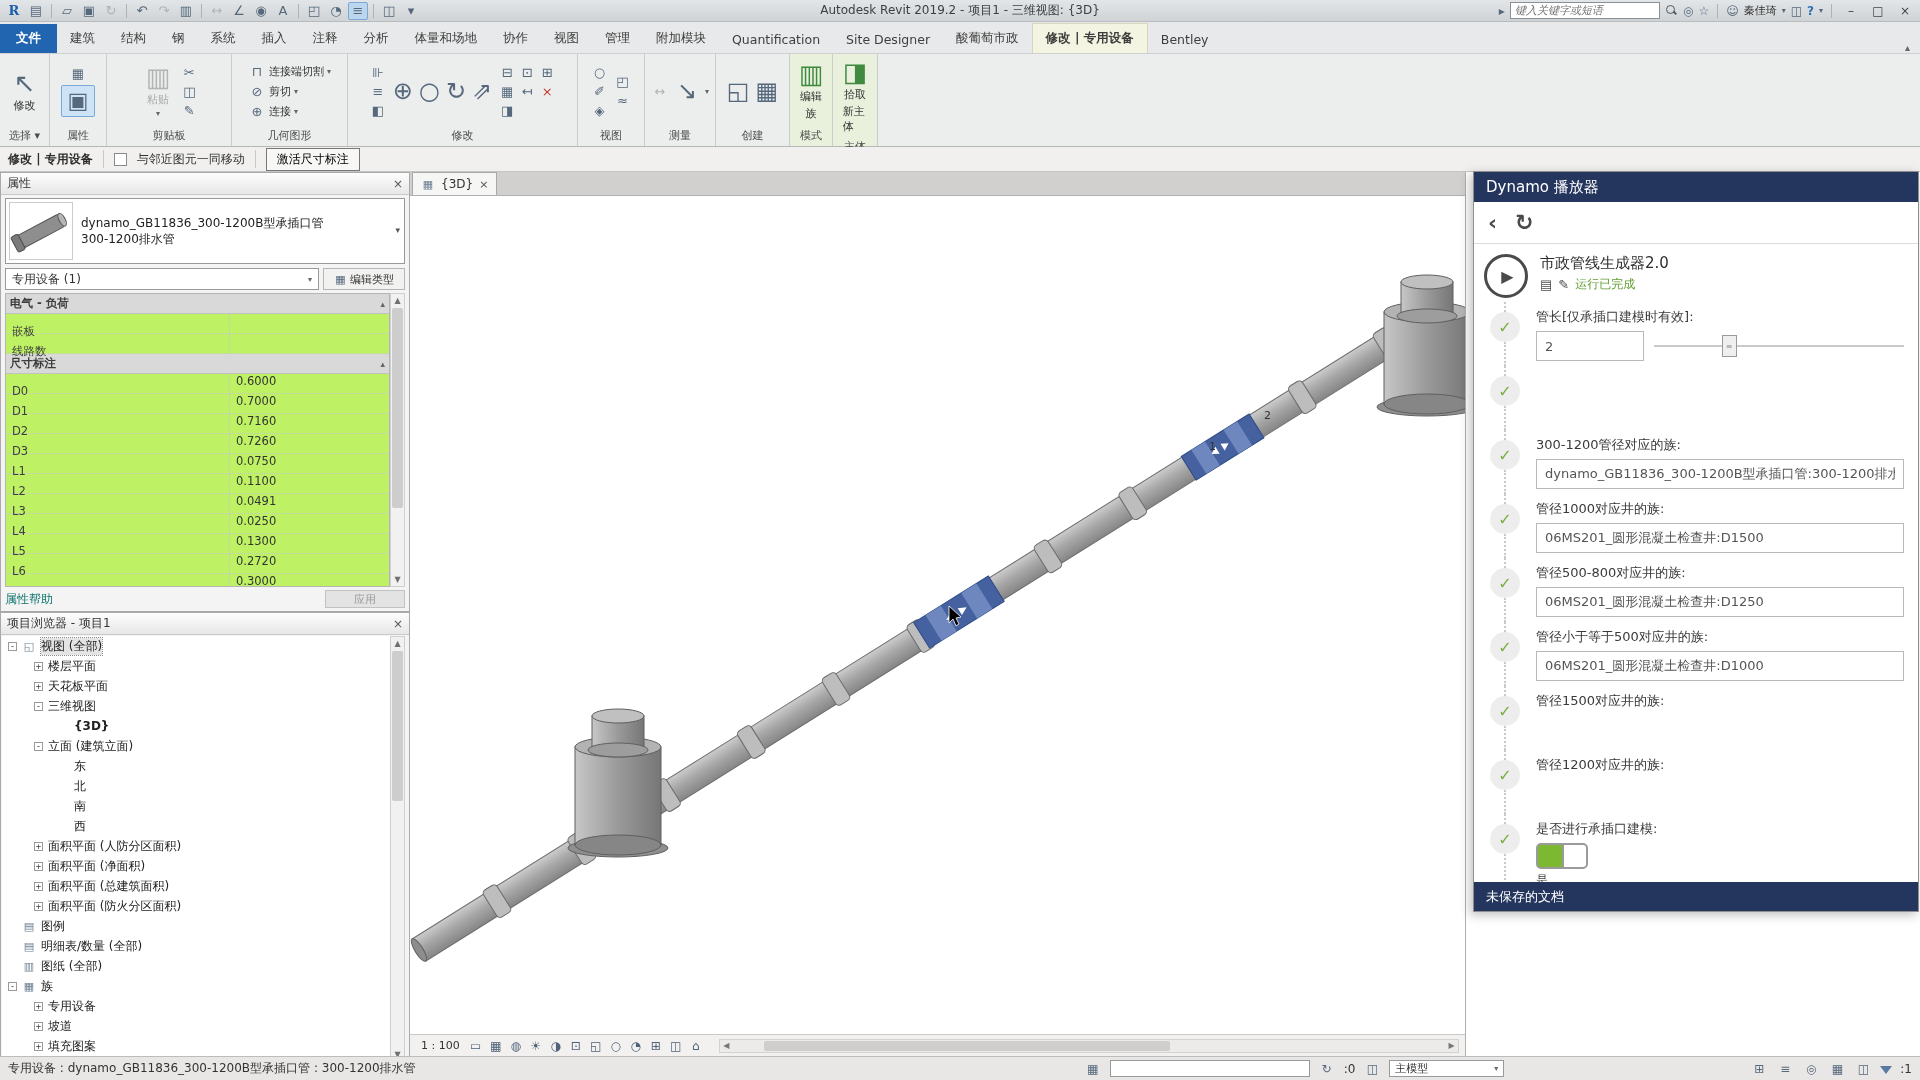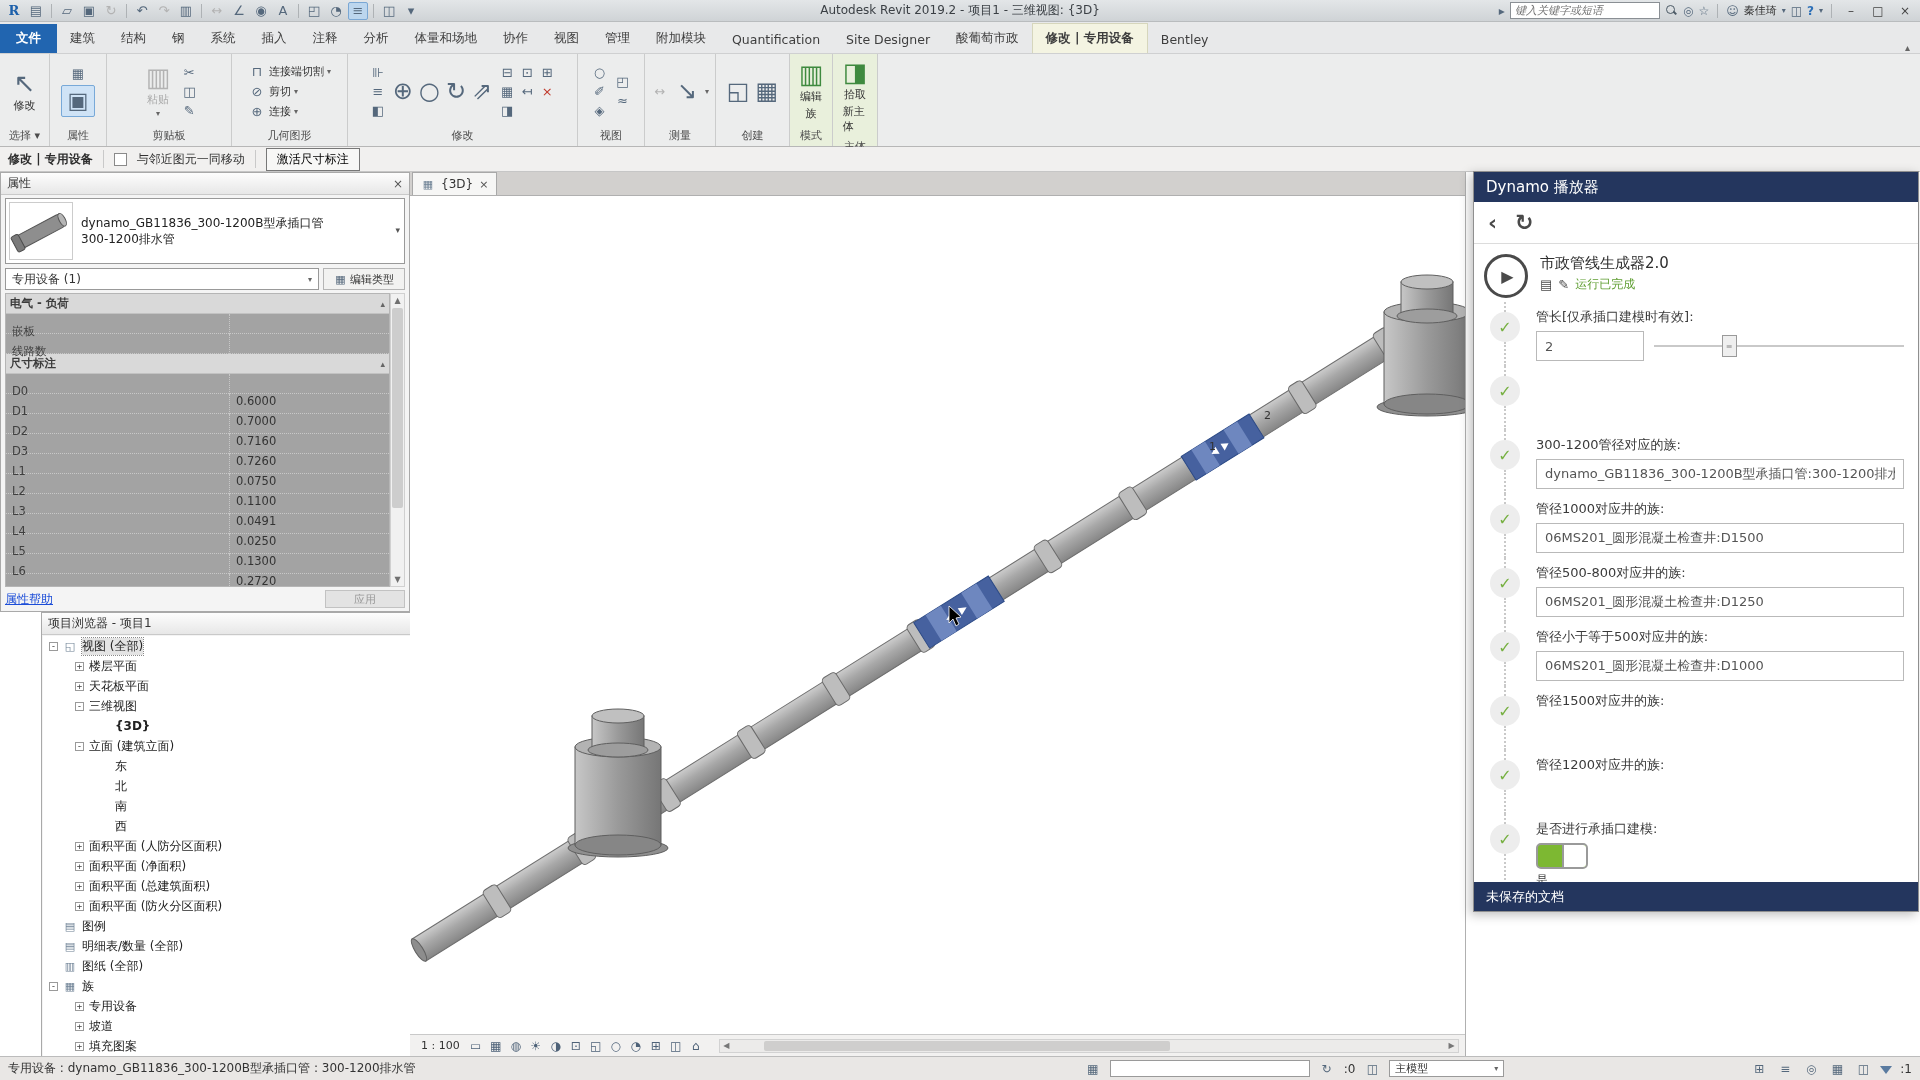--- a/index.html
+++ b/index.html
@@ -57,31 +57,31 @@
   .pal-x{margin-left:auto;font-size:12px;color:#555;}
   .typesel{margin:3px 4px 0;background:#fff;border:1px solid #999;height:66px;display:flex;align-items:center;padding:3px;gap:8px;position:relative;}
   .thumb{width:64px;height:58px;border:1px solid #ccc;background:#fff;position:relative;overflow:hidden;}
   .thumb svg{position:absolute;left:0;top:0;}
   .tname{font-size:12px;color:#222;line-height:16px;}
   .tsel-arrow{position:absolute;right:4px;top:26px;font-size:9px;color:#555;}
   .catrow{margin:4px 4px 2px;display:flex;gap:4px;}
   .combo{flex:1;height:22px;border:1px solid #999;background:#fff;display:flex;align-items:center;padding:8px 6px;font-size:12px;}
   .combo .drop{margin-left:auto;}
   .edittype{width:82px;height:22px;border:1px solid #b5b5b5;background:#f2f2f1;display:flex;align-items:center;justify-content:center;gap:3px;font-size:11px;}
-  .ptable{position:absolute;left:4px;right:19px;top:120px;bottom:24px;background:#a3a3a3;border:1px solid #b5b5b5;overflow:hidden;}
+  .ptable{position:absolute;left:4px;right:19px;top:120px;bottom:24px;background:#bef264;border:1px solid #b5b5b5;overflow:hidden;}
   .psec{height:20px;background:#d9d9d9;border-bottom:1px solid #c2c2c2;display:flex;align-items:center;padding:0 4px;font-weight:bold;font-size:11.5px;color:#3c3c3c;}
   .psec .drop{margin-left:auto;font-size:9px;}
   .prow{height:20px;display:flex;border-bottom:1px dotted #c8c8c8;font-size:11.5px;}
   .pl{width:224px;border-right:1px dotted #c8c8c8;padding:10px 6px;color:#3e3e3e;}
-  .pv{flex:1;padding:20px 6px;color:#333;}
+  .pv{flex:1;padding:0 6px;color:#333;}
   .vscroll{position:absolute;top:120px;bottom:24px;right:4px;width:15px;background:#f1f1f1;border:1px solid #d0d0d0;}
   .vs-arrow{height:13px;display:flex;align-items:center;justify-content:center;font-size:8px;color:#707070;}
   .vs-thumb{position:absolute;left:1px;right:1px;background:#cdcdcd;border-radius:2px;}
   .helprow{position:absolute;left:4px;right:4px;bottom:2px;height:20px;display:flex;align-items:center;}
-  .phelp{color:#1d4ed8;text-decoration:underline;font-size:12px;}
+  .phelp{color:#0f766e;font-size:12px;}
   .papply{margin-left:auto;width:80px;height:18px;background:#e3e3e3;border:1px solid #c2c2c2;color:#9a9a9a;font-size:11px;display:flex;align-items:center;justify-content:center;}
   
   .tree{position:absolute;left:1px;right:19px;top:23px;bottom:1px;background:#fff;overflow:hidden;}
   .ti{height:20px;display:flex;align-items:center;gap:5px;font-size:12px;color:#222;white-space:nowrap;}
   .exp{width:9px;height:9px;border:1px solid #9a9a9a;background:#fff;font-size:9px;line-height:7px;text-align:center;color:#444;flex:0 0 9px;font-family:"DejaVu Sans Mono",monospace;}
   .exp:empty{visibility:hidden;}
   .tic{width:14px;text-align:center;font-size:11px;color:#6b7f93;flex:0 0 14px;}
   .ti.bold .tl{font-weight:bold;}
   .ti.sel .tl{background:#e4e4e4;outline:1px dotted #8a8a8a;}
   
@@ -442,21 +442,21 @@
       <div class="vs-arrow">▲</div>
       <div class="vs-thumb" style="top:14px;height:200px;"></div>
       <div class="vs-arrow" style="position:absolute;bottom:0;left:0;right:0;">▼</div>
     </div>
     <div class="helprow">
       <span class="phelp">属性帮助</span>
       <span class="papply">应用</span>
     </div>
   </div>
 
-  <div class="palette" style="top:440px;height:452px;margin-left:41px;">
+  <div class="palette" style="top:440px;height:452px;">
     <div class="pal-head">
       <span>项目浏览器 - 项目1</span>
       <span class="pal-x">×</span>
     </div>
     <div class="tree">
       <div class="ti sel" style="padding-left:6px;">
           <span class="exp">-</span>
           <span class="tic">◱</span>
           <span class="tl">视图 (全部)</span>
         </div>

